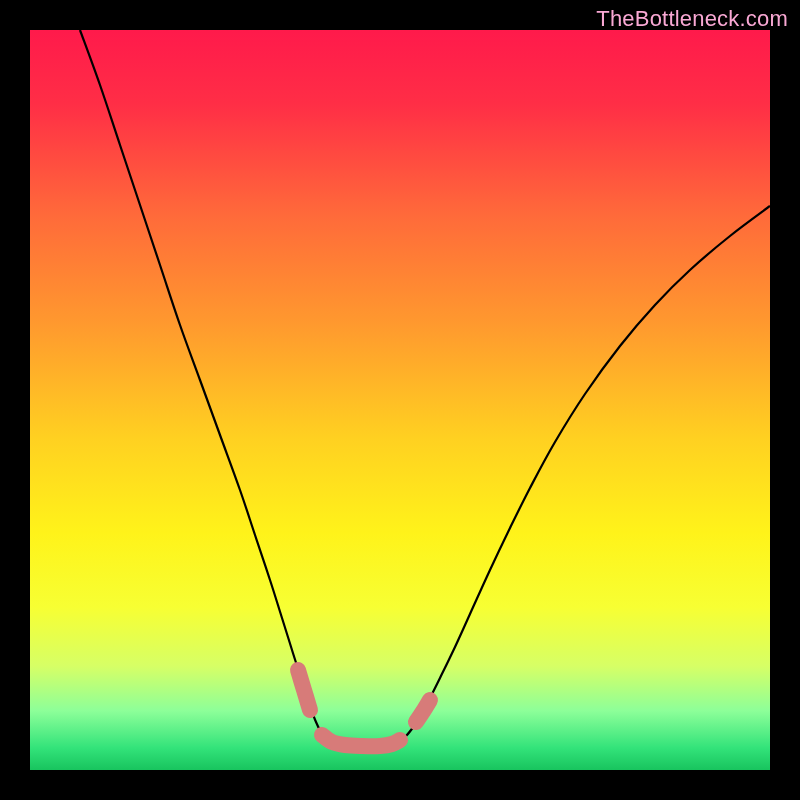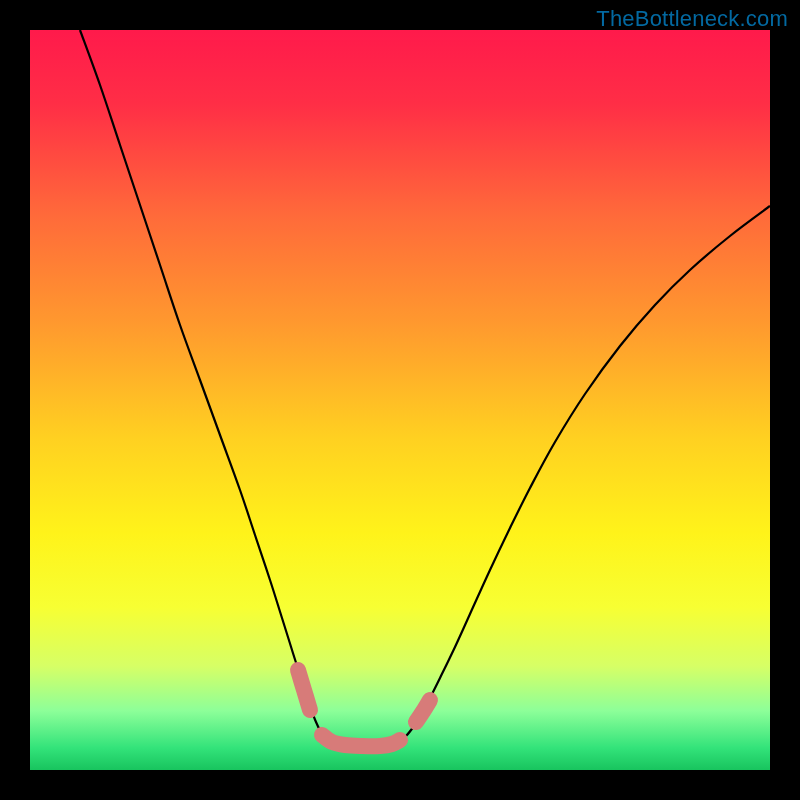--- a/index.html
+++ b/index.html
@@ -20,21 +20,21 @@
     overflow: hidden;
   }
   .gradient {
     position: absolute;
     inset: 0;
   }
   .watermark {
     position: absolute;
     top: 6px;
     right: 12px;
-    color: #0369a1;
+    color: #f9a8d4;
     font-size: 22px;
     font-weight: 400;
     letter-spacing: 0.2px;
     z-index: 5;
   }
   svg.plot {
     position: absolute;
     inset: 0;
     width: 740px;
     height: 740px;

